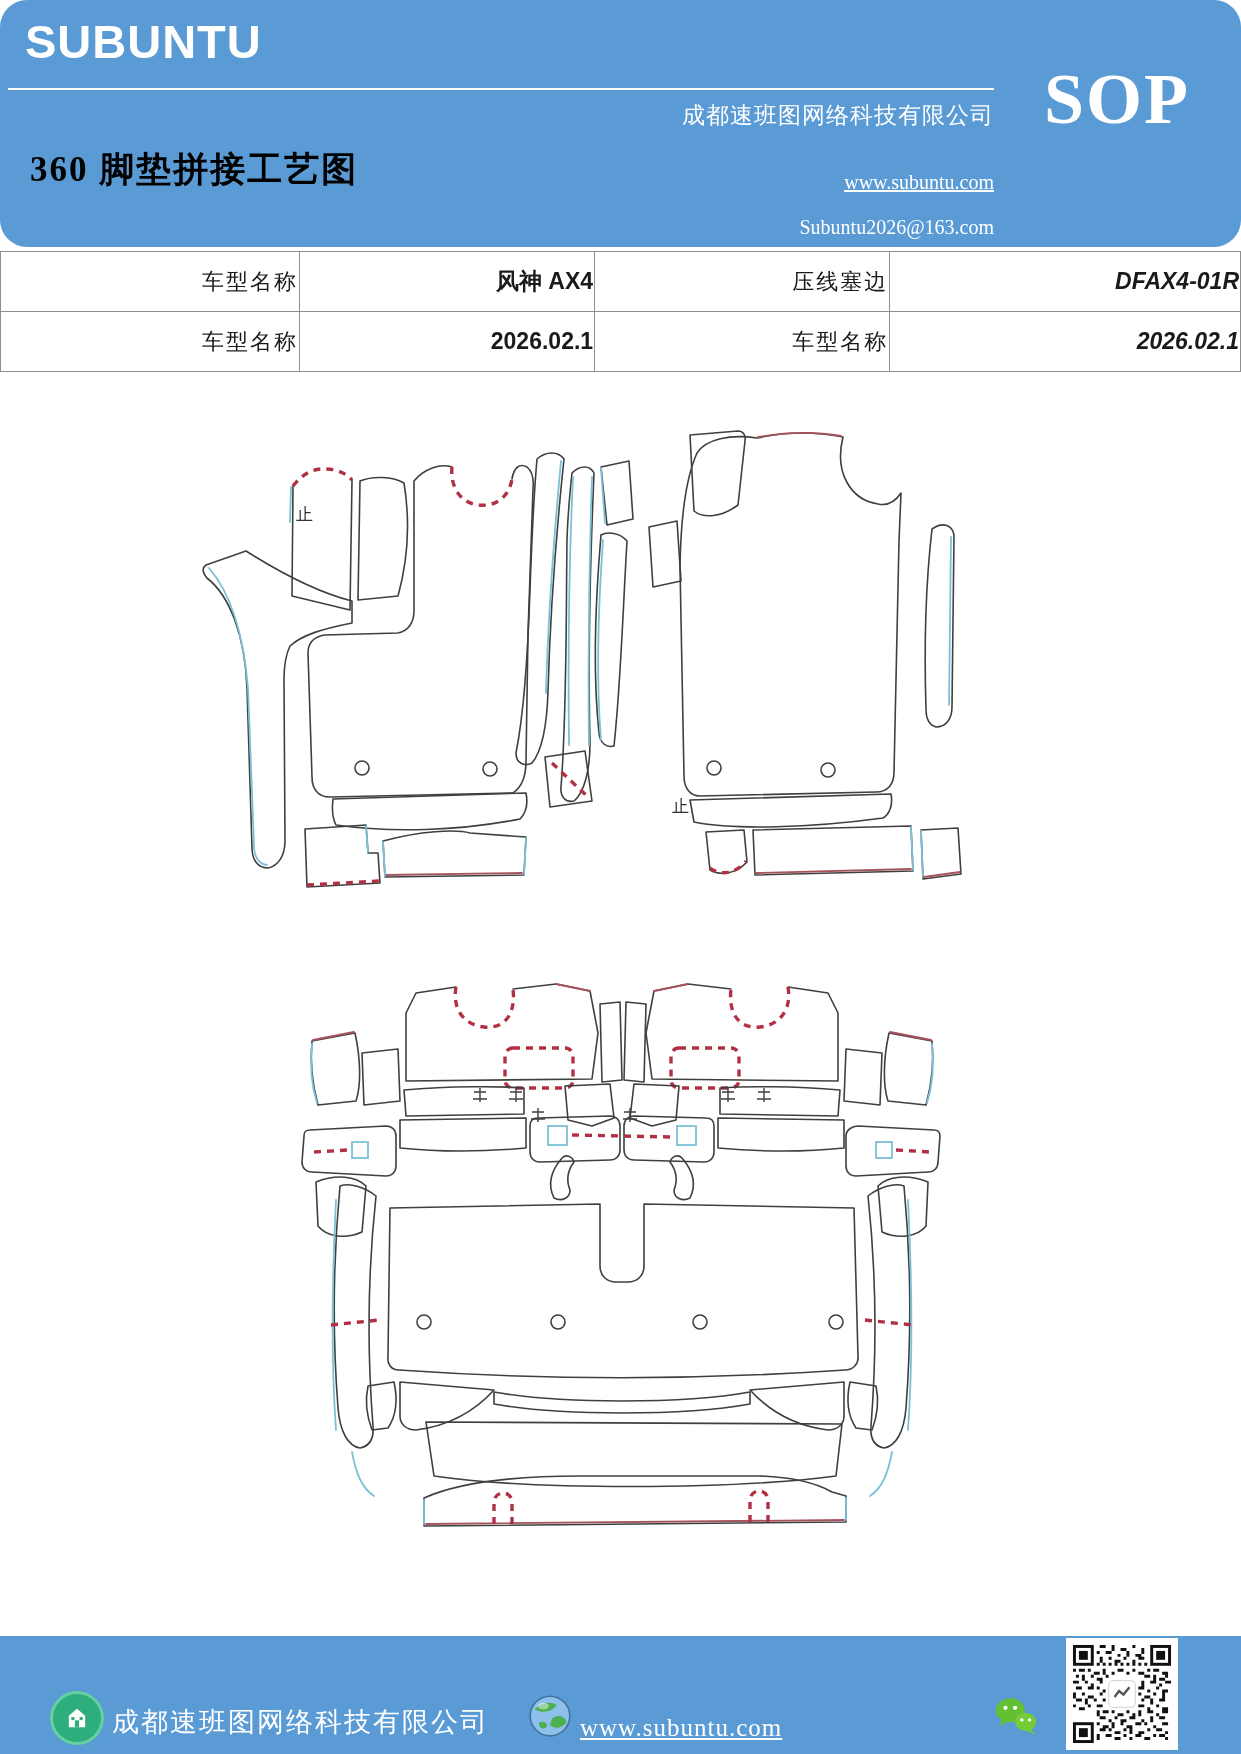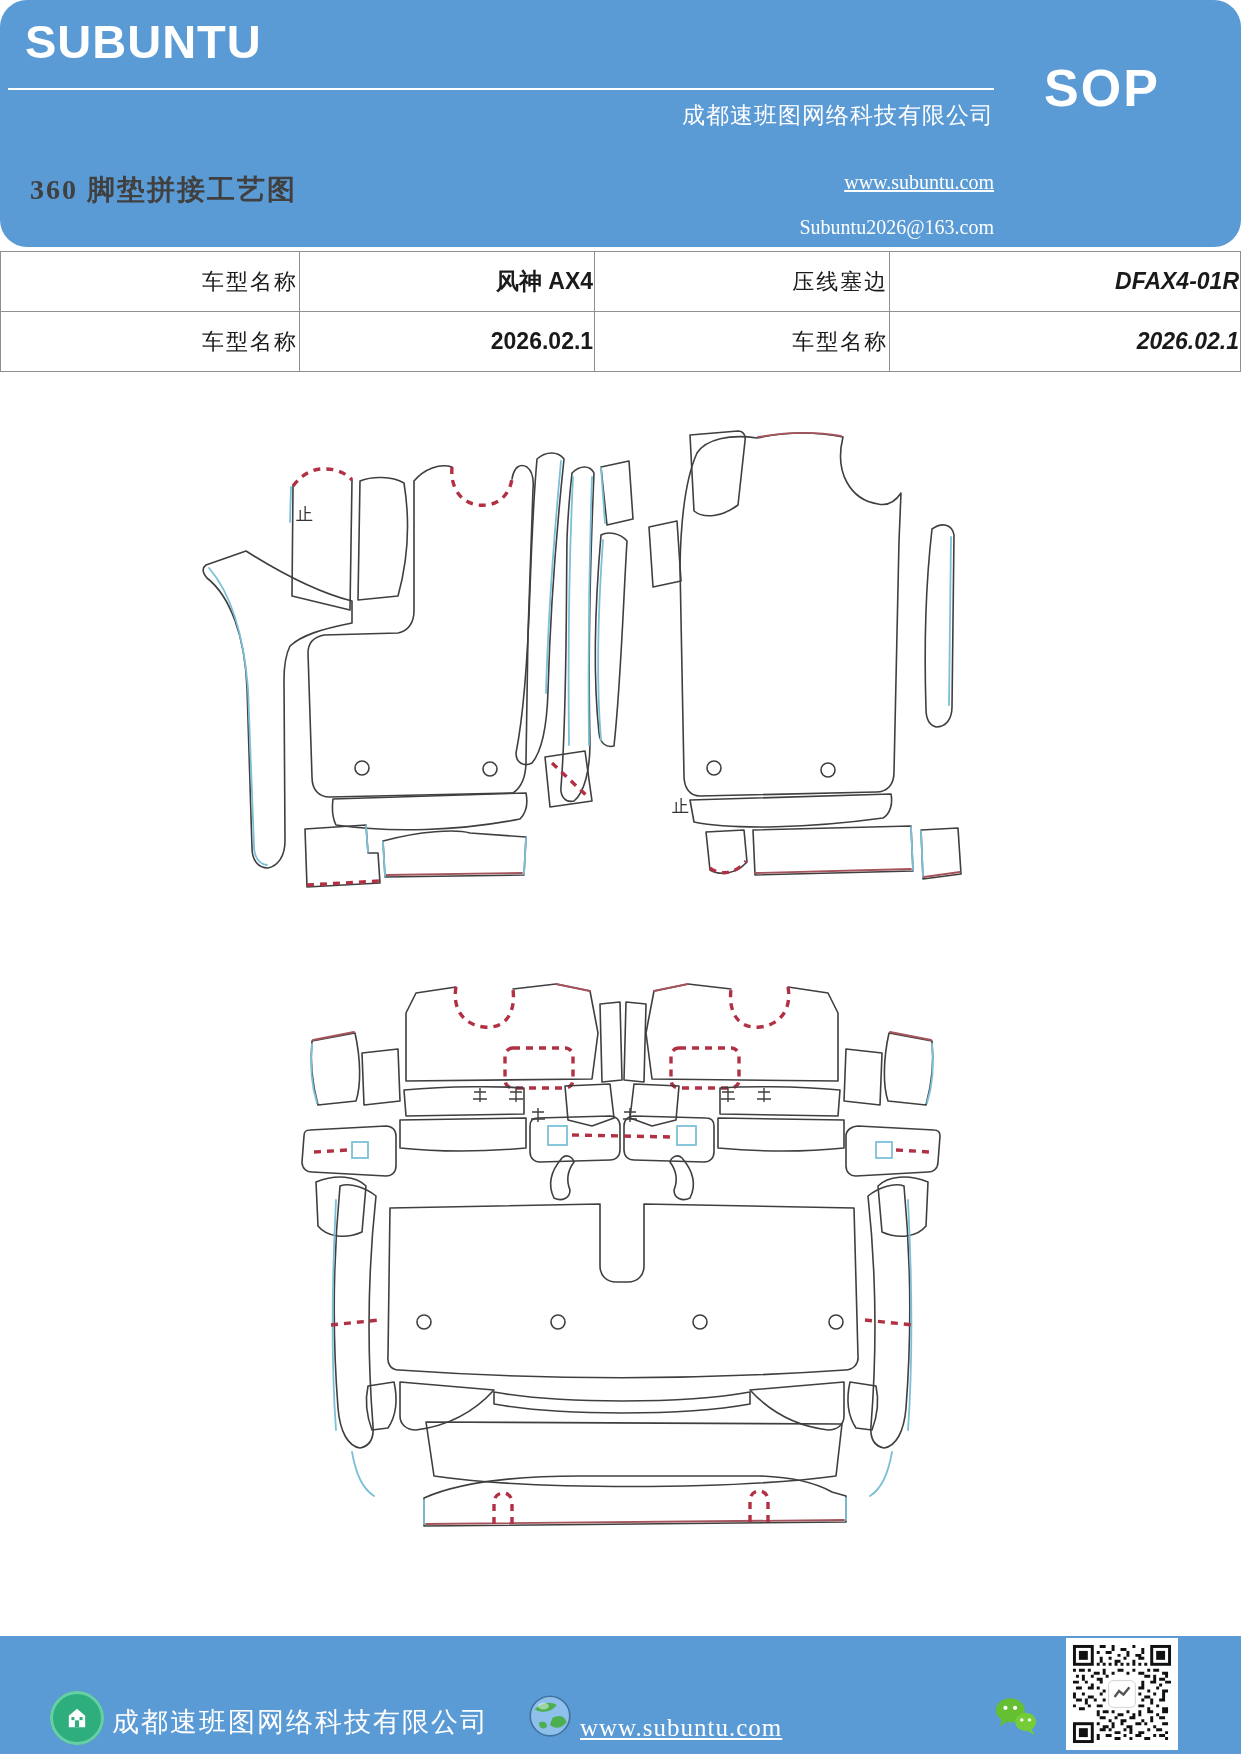--- a/index.html
+++ b/index.html
@@ -3,29 +3,29 @@
 <meta charset="utf-8">
 <style>
   html,body{margin:0;padding:0;background:#e8e8e8;}
   .page{position:relative;width:1241px;height:1754px;background:#ffffff;margin:0 auto;
         font-family:"Liberation Sans", sans-serif;overflow:hidden;}
   
   .header{position:absolute;left:0;top:0;width:1241px;height:247px;background:#5b9bd5;border-radius:27px;}
   .brand{position:absolute;left:25px;top:14px;color:#fff;font-size:47px;font-weight:900;
          letter-spacing:1px;font-family:"Liberation Sans",sans-serif;}
   .header-rule{position:absolute;left:8px;top:88px;width:986px;height:2px;background:#fff;}
-  .doc-title{position:absolute;left:30px;top:146px;color:#404040;font-size:28px;font-weight:600;
-             font-family:"Liberation Serif",serif;letter-spacing:2px;margin-top:25px;}
+  .doc-title{position:absolute;left:30px;top:146px;color:#000000;font-size:35px;font-weight:600;
+             font-family:"Liberation Serif",serif;letter-spacing:2px;}
   .header-right{position:absolute;right:247px;top:100px;text-align:right;color:#fff;
                 font-family:"Liberation Serif",serif;}
   .header-company{font-size:23px;letter-spacing:1px;}
   .header-site{display:inline-block;margin-top:40px;font-size:20px;color:#fff;text-decoration:underline;}
   .header-mail{display:block;margin-top:22px;font-size:20px;}
-  .sop{position:absolute;left:1044px;top:58px;color:#fff;font-size:52px;font-weight:900;
-       letter-spacing:2px;font-family:Liberation Sans, sans-serif;}
+  .sop{position:absolute;left:1044px;top:58px;color:#fff;font-size:72px;font-weight:900;
+       letter-spacing:2px;font-family:Liberation Serif, serif;}
   
   .info-table{position:absolute;left:0;top:251px;width:1241px;height:116px;border-collapse:collapse;}
   .info-table td{border:1px solid #8f8f8f;text-align:right;vertical-align:middle;height:57px;
                  color:#1a1a1a;}
   td.lbl{font-family:"Liberation Serif",serif;font-size:22px;letter-spacing:2px;}
   td.val{font-family:"Liberation Sans",sans-serif;font-size:23px;font-weight:600;}
   .c1{width:313px;} .c2{width:304px;} .c3{width:309px;} .c4{width:363px;font-style:italic;}
   
   .legend{position:absolute;left:0;top:398px;width:1241px;height:40px;}
   .sw{position:absolute;top:14px;display:block;}

